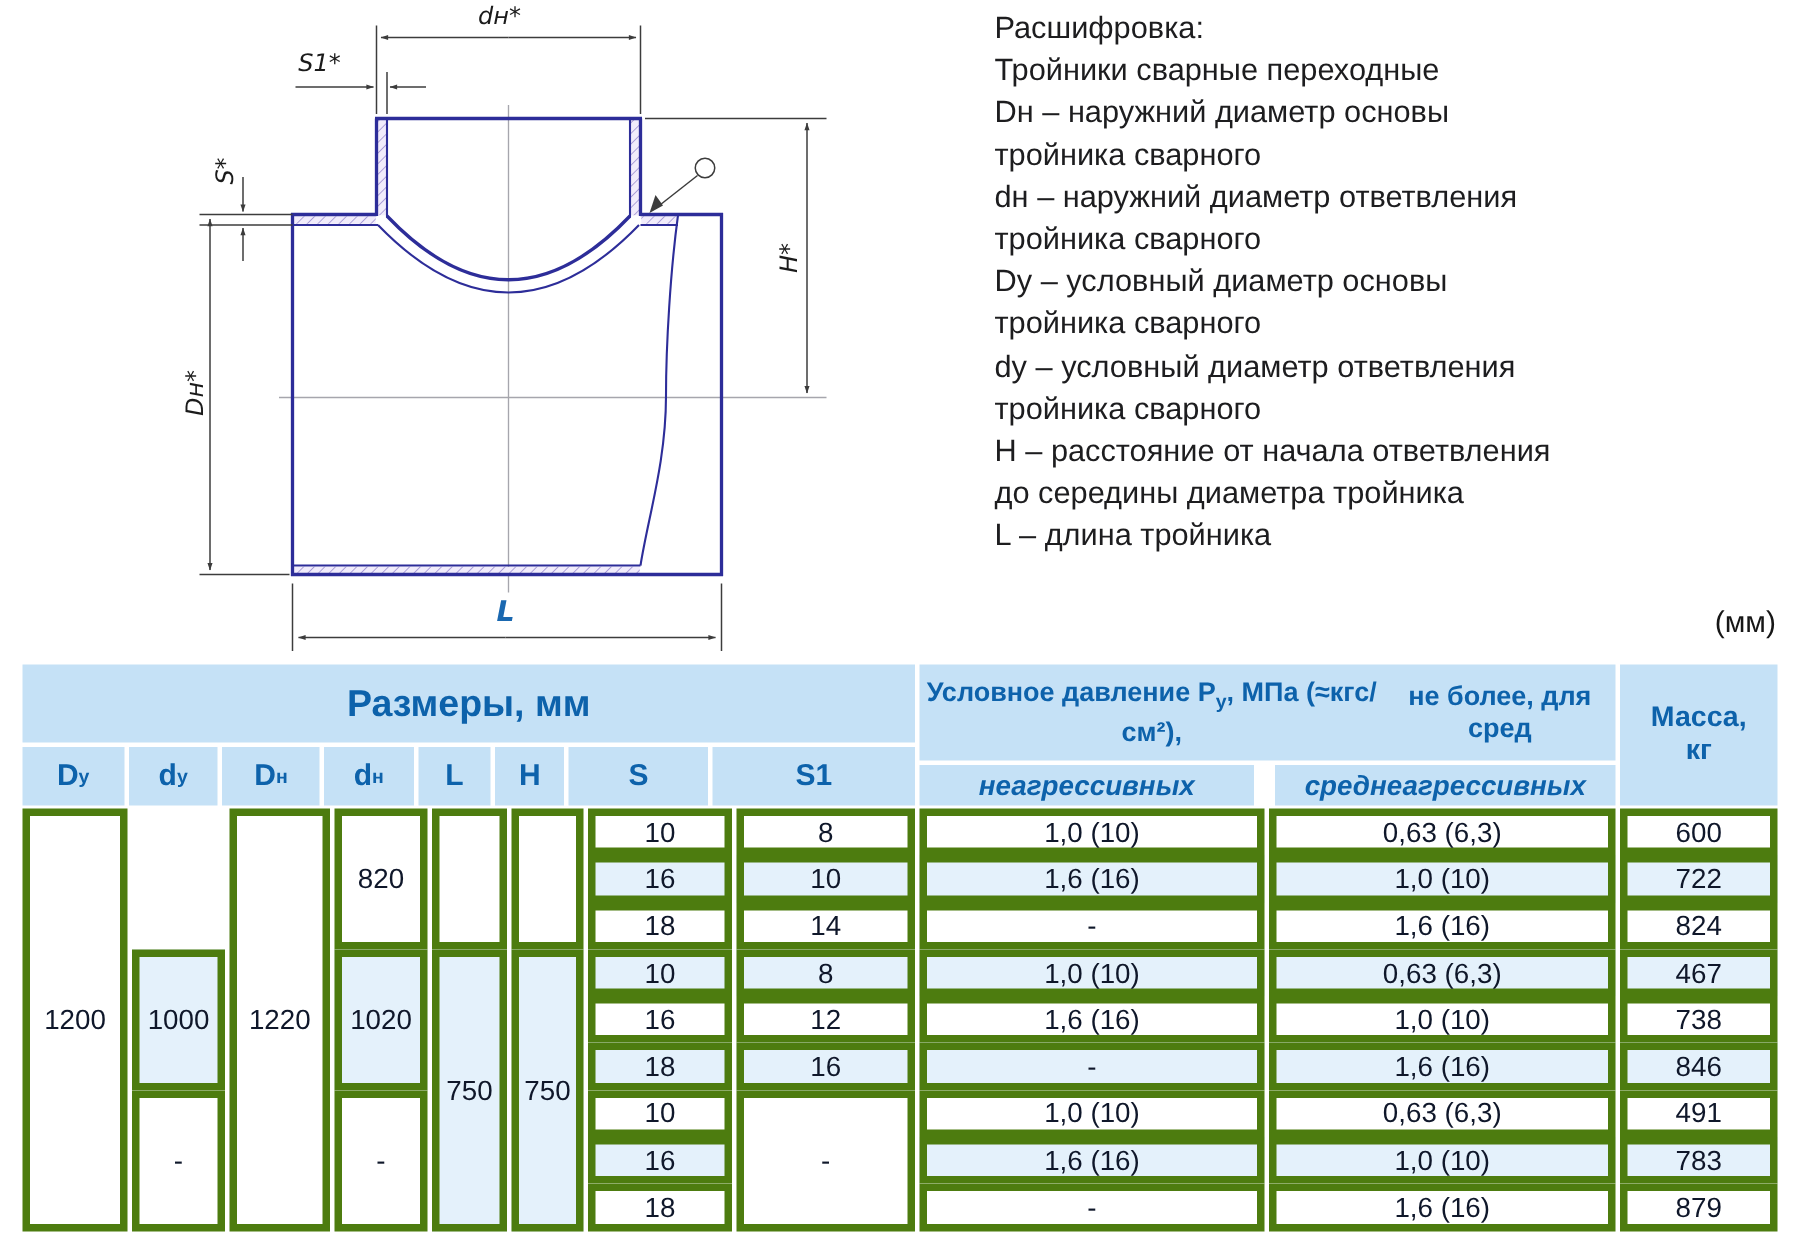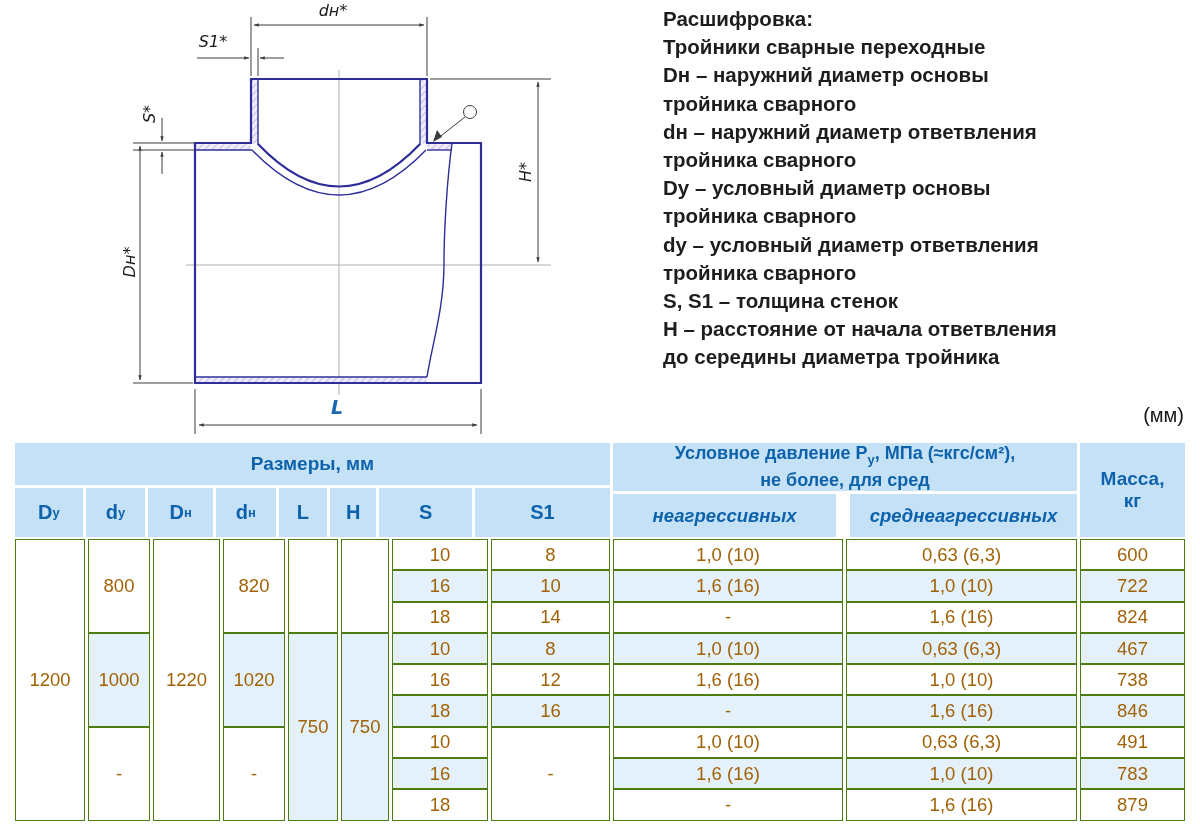--- a/index.html
+++ b/index.html
@@ -6,57 +6,57 @@
   html,body { background:#fff; }
   .page {
     position:relative; width:1200px; height:826px; overflow:hidden;
     font-family:"Liberation Sans", sans-serif; background:#fff;
   }
   
   .drawing { position:absolute; left:0; top:0; }
   
   .legend {
     position:absolute; left:663px; top:5px; width:535px;
-    font-size:20.5px; line-height:28.2px; color:#1d1d1f;font-weight:bold;
+    font-size:20.5px; line-height:28.2px; color:#1d1d1f;
   }
   
   .units {
     position:absolute; right:16px; top:404px;
     font-size:20px; color:#161616;
   }
   
   .table-wrap { position:absolute; left:15px; top:443px; width:1170px; }
   .thead { display:flex; gap:3px; height:94px; }
   .hcell {
     background:#c5e1f6; color:#0d62ab; font-weight:bold;
     display:flex; align-items:center; justify-content:center; text-align:center;
   }
   .th-block1 { width:595px; display:flex; flex-direction:column; gap:3px; }
-  .h-sizes { height:42px; font-size:19px; }
+  .h-sizes { height:52px; font-size:25px; }
   .hrow { display:flex; gap:3px; flex:1; }
   .hsub { font-size:20px; }
   .w1{width:70px;} .w2{width:62px;} .w3{width:67px;} .w4{width:62px;}
   .w5{width:50px;} .w6{width:48px;} .w7{width:96px;} .w8{width:140px;}
   .w9{width:230px;} .w10{width:234px;margin-left:11px;}
   .ss { font-size:13px; vertical-align:-5px; }
   .th-block2 { width:464px; display:flex; flex-direction:column; gap:3px; }
-  .h-press { height:48px; font-size:18px; flex-direction:column; line-height:21px;text-align:center; }
+  .h-press { height:64px; font-size:18px; flex-direction:row; line-height:21px;text-align:center; }
   .h-agg { font-size:18.5px;font-style:italic; }
   .th-mass { width:105px; font-size:19px; flex-direction:column; line-height:22px; }
   .tbody {
     margin-top:2px;
     display:grid;
     grid-template-columns:70px 62px 67px 62px 50px 48px 96px 119px 230px 231px 105px;
     grid-template-rows:repeat(9, 31.3px);
     column-gap:3px; row-gap:0;
   }
   .bc {
-    background:#fff; border:1px solid #4d7c0f;
+    background:#fff; border:5px solid #4d7c0f;
     display:flex; align-items:center; justify-content:center;
-    font-size:18.5px; color:#a16207;
+    font-size:18.5px; color:#0f172a;
   }
   .st { background:#e4f1fb; }
 </style>
 </head>
 <body>
 
 <div class="page">
 
   <svg class="drawing" width="660" height="440" viewBox="0 0 660 440">
     <defs>
@@ -156,23 +156,23 @@
     <div>Расшифровка:</div>
     <div>Тройники сварные переходные</div>
     <div>Dн – наружний диаметр основы</div>
     <div>тройника сварного</div>
     <div>dн – наружний диаметр ответвления</div>
     <div>тройника сварного</div>
     <div>Dy – условный диаметр основы</div>
     <div>тройника сварного</div>
     <div>dy – условный диаметр ответвления</div>
     <div>тройника сварного</div>
-    <div>S, S1 – толщина стенок</div>
     <div>H – расстояние от начала ответвления</div>
     <div>до середины диаметра тройника</div>
+    <div>L – длина тройника</div>
   </div>
 
   <div class="units">(мм)</div>
 
   <div class="table-wrap">
     <div class="thead">
       <div class="th-block1">
         <div class="hcell h-sizes">Размеры, мм</div>
         <div class="hrow">
           <div class="hcell hsub w1">
@@ -217,21 +217,20 @@
       </div>
       <div class="hcell th-mass">
         <div>Масса,</div>
         <div>кг</div>
       </div>
     </div>
 
     <div class="tbody">
 
       <div class="bc" style="grid-area:1/1/10/2">1200</div>
-      <div class="bc" style="grid-area:1/2/4/3">800</div>
       <div class="bc st" style="grid-area:4/2/7/3">1000</div>
       <div class="bc" style="grid-area:7/2/10/3">-</div>
       <div class="bc" style="grid-area:1/3/10/4">1220</div>
       <div class="bc" style="grid-area:1/4/4/5">820</div>
       <div class="bc st" style="grid-area:4/4/7/5">1020</div>
       <div class="bc" style="grid-area:7/4/10/5">-</div>
       <div class="bc" style="grid-area:1/5/4/6"></div>
       <div class="bc st" style="grid-area:4/5/10/6">750</div>
       <div class="bc" style="grid-area:1/6/4/7"></div>
       <div class="bc st" style="grid-area:4/6/10/7">750</div>

